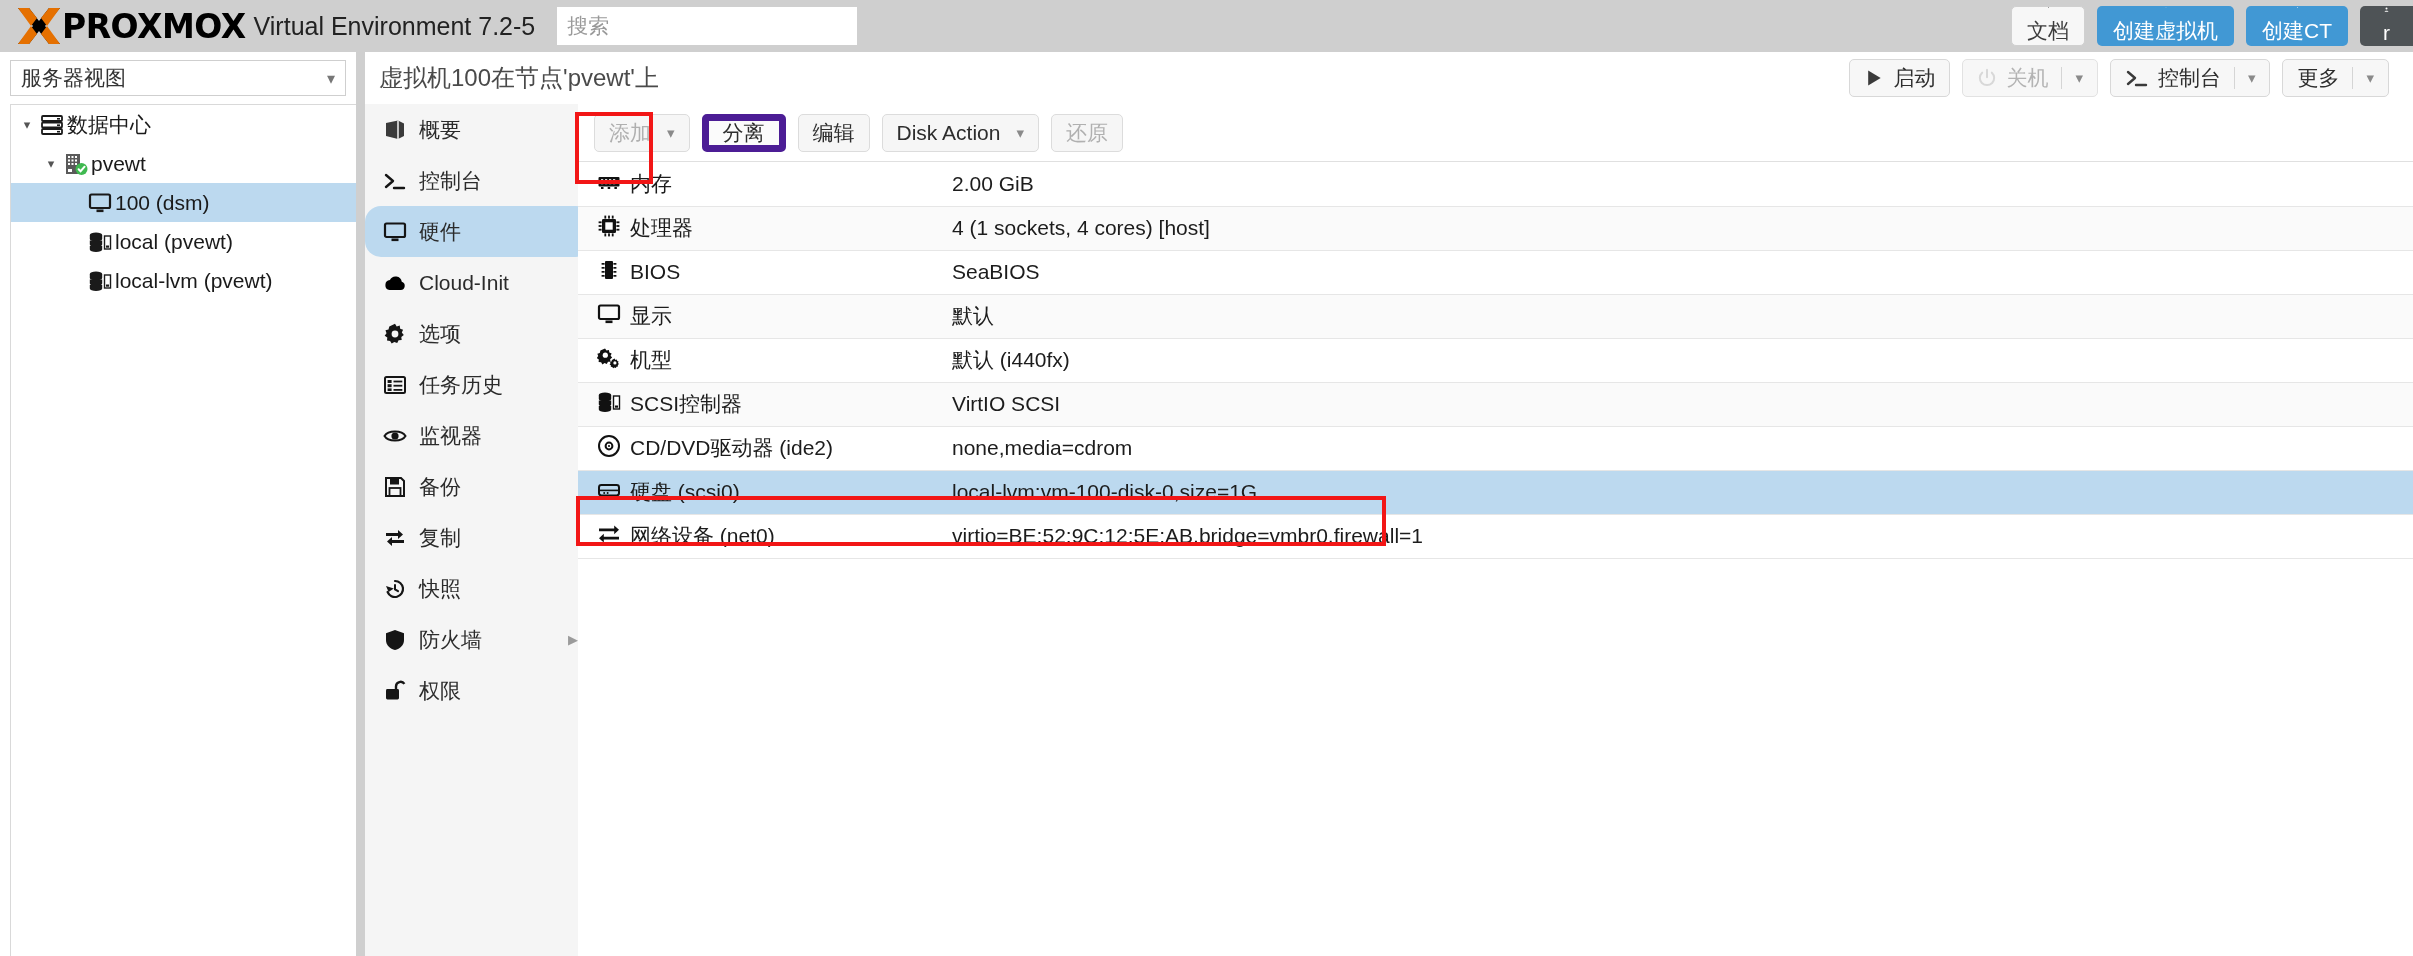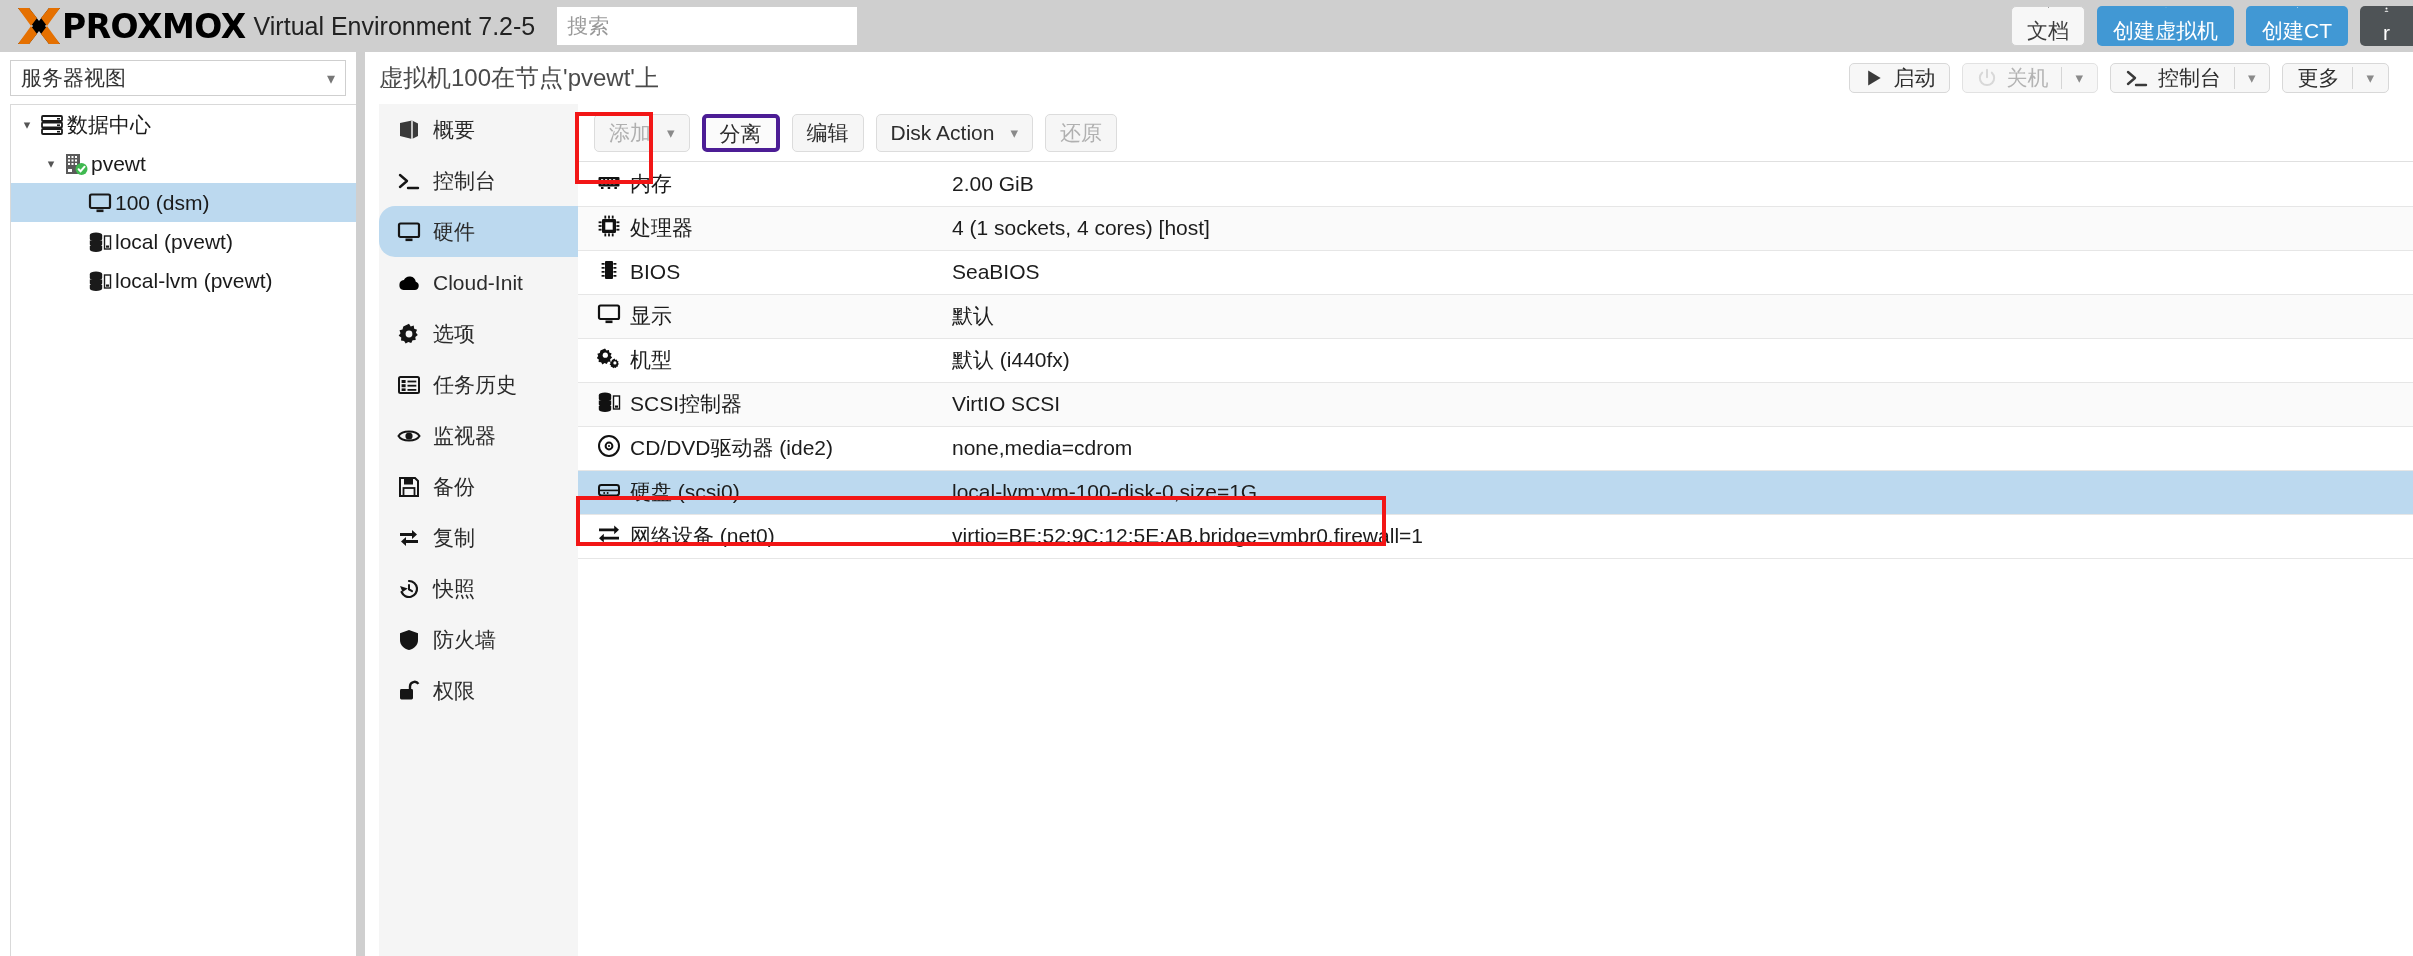--- a/index.html
+++ b/index.html
@@ -71,31 +71,31 @@
   #main { position: absolute; left: 356px; top: 52px; right: 0; bottom: 0; background: #ffffff; }
   #splitter { position: absolute; left: 0; top: 0; width: 9px; height: 100%; background: #cfcfcf; }
 
   #content-header {
     position: absolute; left: 9px; top: 0; right: 16px; height: 52px;
     background: #ffffff; display: flex; align-items: center; padding-left: 14px;
   }
   #vm-title { font-size: 24px; color: #4a4a4a; white-space: nowrap; }
   .hdr-actions { margin-left: auto; display: flex; align-items: center; gap: 12px; padding-right: 8px; }
   .act-btn {
-    height: 30px; border: 1px solid #d8d8d8; border-radius: 5px; background: #f7f7f7;
+    height: 38px; border: 1px solid #d8d8d8; border-radius: 5px; background: #f7f7f7;
     display: flex; align-items: center; font-size: 21px; color: #2e2e2e; cursor: pointer;
     padding: 1px 14px; gap: 9px; white-space: nowrap;
   }
   .act-btn.disabled { color: #b3b3b3; border-color: #e2e2e2; }
   .act-split { width: 1px; height: 22px; background: #d5d5d5; margin: 0 4px; }
   .caret { font-size: 15px; color: #8a8a8a; }
 
   
   #subnav {
-    position: absolute; left: 23px; top: 52px; width: 228px; bottom: 0;
+    position: absolute; left: 9px; top: 52px; width: 228px; bottom: 0;
     background: #f5f5f5; border-right: 1px solid #ef4444;
   }
   .nav-row {
     display: flex; align-items: center; height: 51px; padding-left: 18px;
     font-size: 21px; color: #2b2b2b; cursor: pointer; white-space: nowrap;
   }
   .nav-row.active { background: #bcd9ef; border-radius: 16px; }
   .nav-ico { width: 36px; flex: none; display: flex; align-items: center; font-size: 20px; }
   .nav-expand { margin-left: auto; padding-right: 14px; color: #9b9b9b; font-size: 13px; }
 
@@ -104,21 +104,21 @@
   #toolbar {
     height: 58px; display: flex; align-items: center; gap: 12px;
     padding: 0 16px; border-bottom: 1px solid #e0e0e0; position: relative;
   }
   .tool-btn {
     height: 38px; border: 1px solid #dcdcdc; border-radius: 5px; background: #f6f6f6;
     display: flex; align-items: center; padding: 0 14px; gap: 16px;
     font-size: 21px; color: #2d2d2d; cursor: pointer; white-space: nowrap;
   }
   .tool-btn.muted { color: #b0b0b0; }
-  .tool-btn.focused { border: 4px solid #4c1d95; background: #fbfbfb; align-items: flex-end; }
+  .tool-btn.focused { border: 7px solid #4c1d95; background: #fbfbfb; }
 
   
   #hw-table { width: 100%; border-collapse: collapse; }
   #hw-table tr { height: 44px; }
   #hw-table tr.odd { background: #fafafa; }
   #hw-table tr.selected { background: #bcd9ef; }
   #hw-table td { border-bottom: 1px solid #e6e6e6; font-size: 21px; color: #1c1c1c; vertical-align: middle; }
   td.c-ico { width: 52px; padding-left: 18px; }
   td.c-key { width: 322px; white-space: nowrap; }
   td.c-val { white-space: nowrap; }

